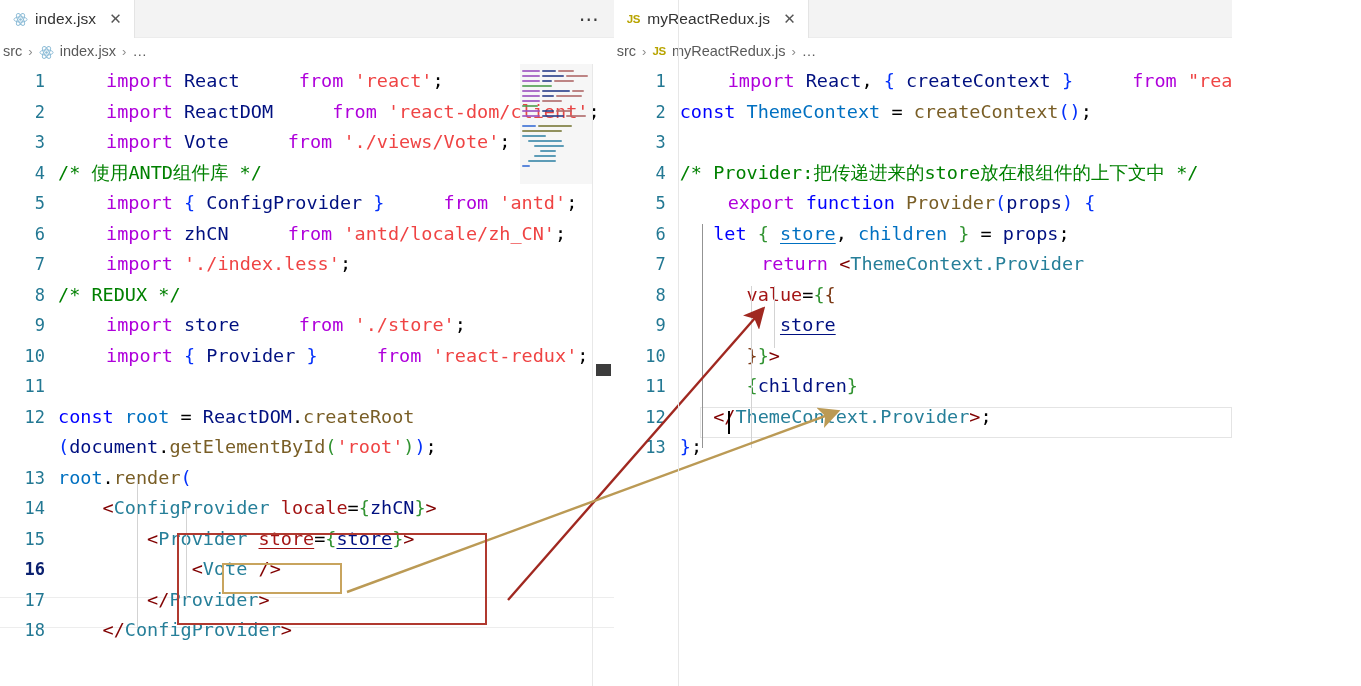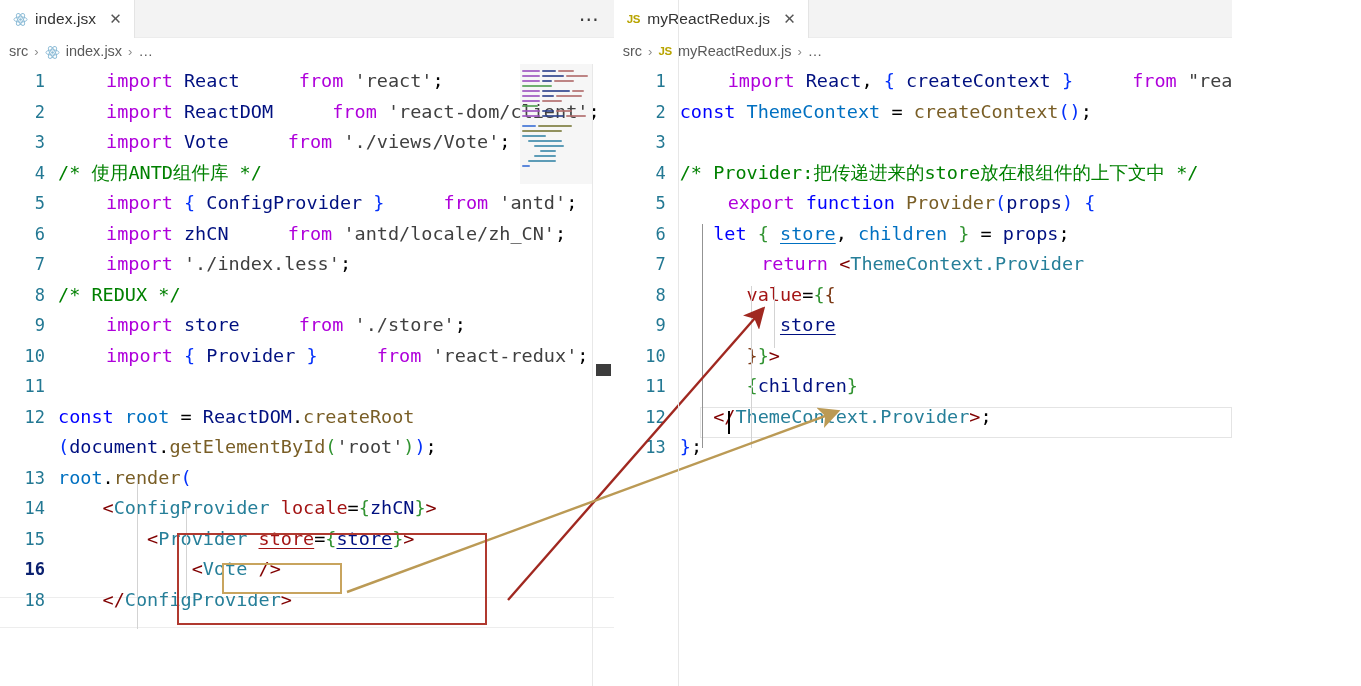--- a/index.html
+++ b/index.html
@@ -50,21 +50,21 @@
   .react-icon { width: 15px; height: 15px; display: block; }
   .js-icon {
     font-family: "Liberation Sans", sans-serif;
     font-size: 11.5px; font-weight: bold; color: #b8a400;
     letter-spacing: -0.3px;
   }
 
   
   .breadcrumb {
     height: 26px; display: flex; align-items: center; gap: 6px;
-    padding-left: 9px; font-size: 14.5px; color: #5a5a5a;
+    padding-left: 3px; font-size: 14.5px; color: #5a5a5a;
     background: #ffffff;
   }
   .bc-sep { color: #8c8c8c; font-size: 13px; }
   .bc-dots { color: #5a5a5a; letter-spacing: .5px; }
 
   
   .editor {
     position: relative; background: #ffffff;
     height: calc(686px - 38px - 26px);
     overflow: hidden;
@@ -84,21 +84,21 @@
   .pane-right .gutter { width: 66px; min-width: 66px; padding-right: 14px; }
   .gutter.cur { color: #0b216f; font-weight: bold; }
   .code { position: relative; flex: 1; color: #000000; }
   .code-wrap2 { display: block; line-height: 30.5px; }
 
   
   .k   { color: #af00db; margin-left: 48px; }            
   .kb  { color: #0000ff; }            
   .id  { color: #001080; }            
   .var { color: #0070c1; }            
-  .str { color: #404040; }            
+  .str { color: #ef4444; }            
   .cmt { color: #008000; }            
   .fn  { color: #795e26; }            
   .tag { color: #267f99; }            
   .ang { color: #800000; }            
   .att { color: #a31515; }            
   .br1 { color: #0431fa; }            
   .br2 { color: #319331; }            
   .br3 { color: #7b3814; }            
   .pun { color: #000000; }
   .und { text-decoration: underline; text-underline-offset: 3px; }
@@ -287,20 +287,24 @@
         <div class="row">
           <div class="gutter">15</div>
           <div class="code">        <span class="ang">&lt;</span><span class="tag">Provider</span> <span class="att und">store</span><span class="pun">=</span><span class="br2">{</span><span class="id und">store</span><span class="br2">}</span><span class="ang">&gt;</span></div>
         </div>
 
         <div class="row">
           <div class="gutter cur">16</div>
           <div class="code">            <span class="ang">&lt;</span><span class="tag">Vote</span> <span class="ang">/&gt;</span></div>
         </div>
 
+        <div class="row">
+          <div class="gutter">17</div>
+          <div class="code">        <span class="ang">&lt;/</span><span class="tag">Provider</span><span class="ang">&gt;</span></div>
+        </div>
 
         <div class="row">
           <div class="gutter">18</div>
           <div class="code">    <span class="ang">&lt;/</span><span class="tag">ConfigProvider</span><span class="ang">&gt;</span></div>
         </div>
 
 
       </div>
 
       <div class="minimap">

